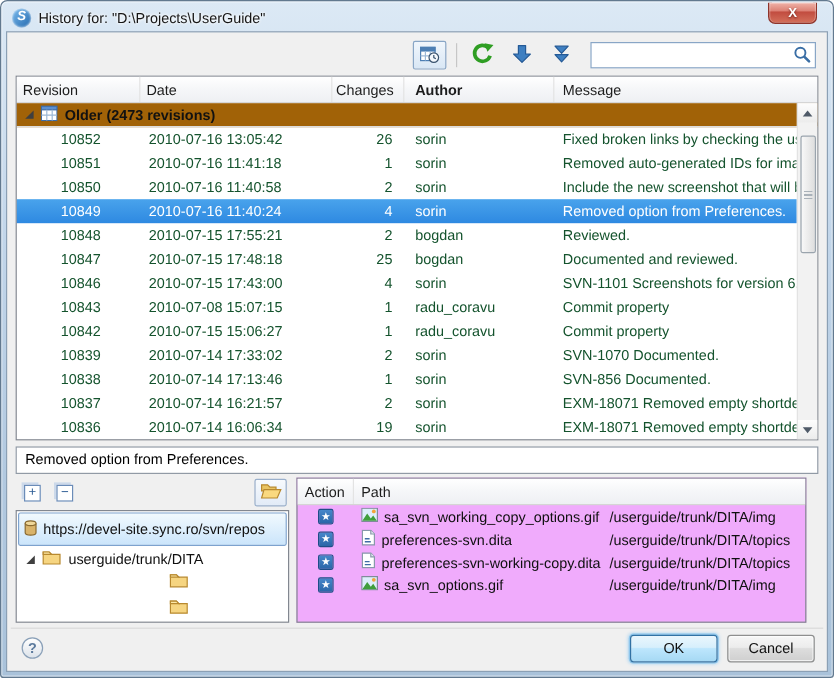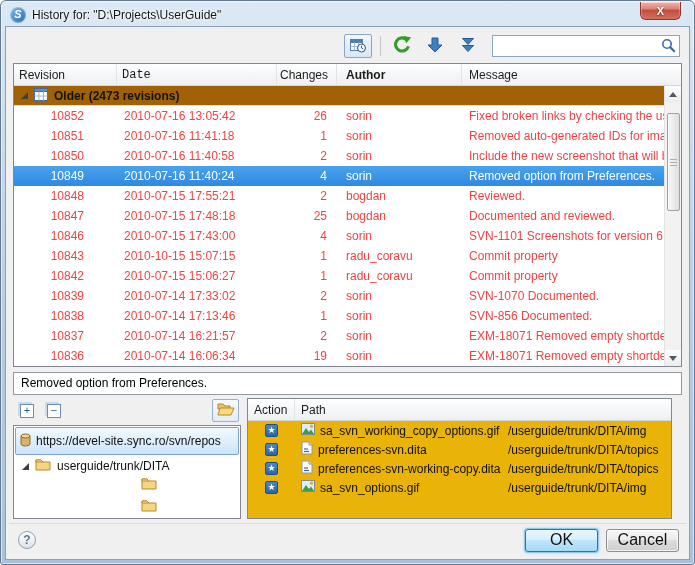--- a/index.html
+++ b/index.html
@@ -36,26 +36,26 @@
   .icon-btn{width:26px;height:24px;display:flex;align-items:center;justify-content:center;
     background:transparent;border:none;cursor:pointer;padding:0;}
   .searchbox{position:relative;width:188px;height:22px;margin-left:4px;flex:none;}
   .searchbox input{width:100%;height:100%;border:1px solid #89a6c6;padding:0 22px 0 5px;font-size:12px;font-family:"Liberation Sans",sans-serif;}
   .search-ic{position:absolute;right:4px;top:3px;pointer-events:none;}
 
   
   .grid{margin:2px 4px 0;border:1px solid #828790;background:#fff;height:304px;position:relative;display:flex;flex-direction:column;}
   .thead{display:flex;height:22px;flex:none;background:linear-gradient(#ffffff,#f6f7f9 45%,#eef0f3);border-bottom:1px solid #d5d5d5;}
   .th{font-size:12px;color:#1c1c1c;padding:4px 0 0 5px;border-right:1px solid #e3e3e3;white-space:nowrap;overflow:hidden;}
-  .w-rev{width:103px;}.w-date{width:160px;font-family:Liberation Mono, monospace;}.w-chg{width:60px;padding-left:3px;}.w-auth{width:125px;padding-left:9px;font-weight:bold;}.w-msg{flex:1;padding-left:7px;border-right:none;}
+  .w-rev{width:103px;}.w-date{width:160px;}.w-chg{width:60px;padding-left:3px;}.w-auth{width:125px;padding-left:9px;font-weight:bold;}.w-msg{flex:1;padding-left:7px;border-right:none;}
   .group-row{display:flex;align-items:center;height:20px;flex:none;background:#a16207;
     border-bottom:1px solid #dcdcdc;padding:0 20px 0 7px;gap:6px;font-weight:bold;font-size:12px;color:#111;}
   .expander{width:0;height:0;border-style:solid;border-width:0 0 7px 7px;border-color:transparent transparent #3f3f3f transparent;flex:none;}
   .rows{flex:1;padding-right:17px;}
-  .row{display:flex;align-items:center;height:20px;font-size:12px;color:#ef4444;cursor:default;}
+  .row{display:flex;align-items:center;height:20px;font-size:12px;color:#14532d;cursor:default;}
   .row.selected{background:linear-gradient(#49a3ec,#2e89e1);color:#fff;}
   .c{white-space:nowrap;overflow:hidden;}
   .c-rev{width:103px;text-align:right;padding-right:33px;}
   .c-date{width:160px;padding-left:7px;}
   .c-chg{width:60px;text-align:right;padding-right:10px;}
   .c-auth{width:125px;padding-left:9px;}
   .c-msg{flex:1;padding-left:7px;}
 
   
   .vscroll{position:absolute;top:22px;right:0;bottom:0;width:17px;background:#f2f2f2;
@@ -84,38 +84,38 @@
   .folder-toggle{margin-left:auto;width:27px;height:23px;display:flex;align-items:center;justify-content:center;
     background:linear-gradient(#f7fafd,#e2ebf7);border:1px solid #9ab0cc;border-radius:2px;cursor:pointer;padding:0;}
   .tree-box{flex:1;border:1px solid #828790;background:#fff;overflow:hidden;padding-top:1px;}
   .tree-row{display:flex;align-items:center;height:22px;gap:6px;font-size:12px;color:#101010;padding-left:8px;cursor:default;}
   .tree-row.root{height:28px;margin:0 1px;border:1px solid #7da2ce;border-radius:2px;
     background:linear-gradient(#f1f9fe,#cbe5fb);padding-left:4px;gap:5px;}
   .tree-row.lvl2{padding-left:44px;flex-direction:column;}
   .tree-label{white-space:nowrap;overflow:hidden;}
 
   
-  .right-panel{flex:1;margin-left:6px;margin-right:10px;border:1px solid #828790;background:#eab308;display:flex;flex-direction:column;}
+  .right-panel{flex:1;margin-left:6px;margin-right:10px;border:1px solid #828790;background:#f0abfc;display:flex;flex-direction:column;}
   .fthead{display:flex;height:22px;flex:none;background:linear-gradient(#ffffff,#f6f7f9 45%,#eef0f3);border-bottom:1px solid #d5d5d5;}
   .fth{font-size:12px;color:#1c1c1c;padding:4px 0 0 6px;border-right:1px solid #e3e3e3;white-space:nowrap;}
   .fw-action{width:47px;}.fw-name{width:207px;}.fw-path{flex:1;border-right:none;}
   .frow{display:flex;align-items:center;height:19px;font-size:12px;color:#101010;}
   .f-action{width:47px;flex:none;display:flex;justify-content:center;}
   .f-name{width:207px;flex:none;display:flex;align-items:center;gap:5px;padding-left:6px;white-space:nowrap;overflow:hidden;}
   .f-path{flex:1;padding-left:6px;white-space:nowrap;overflow:hidden;}
   .star-badge{width:13px;height:13px;border-radius:2px;border:1px solid #1d4d87;flex:none;
     background:linear-gradient(#4687ca,#2a66a8);color:#fff;font-size:9px;line-height:11px;text-align:center;}
 
   
   .footer{height:33px;display:flex;align-items:center;gap:8px;padding:0 7px 0 9px;margin-top:4px;border-top:1px solid #dadada;}
   .help-btn{width:18px;height:18px;border-radius:50%;border:1px solid #8aa0b8;cursor:pointer;
     background:linear-gradient(#fefefe,#dde3ea);color:#5b7a9d;font-weight:bold;font-size:12px;
     display:flex;align-items:center;justify-content:center;padding:0;}
   .spacer{flex:1;}
-  .btn{height:23px;min-width:73px;font-size:16px;border-radius:3px;cursor:pointer;font-family:"Liberation Sans",sans-serif;color:#111;}
+  .btn{height:23px;min-width:73px;font-size:12px;border-radius:3px;cursor:pointer;font-family:"Liberation Sans",sans-serif;color:#111;}
   .btn.ok{border:1px solid #3272a4;background:linear-gradient(#eaf6fd,#d7effc 45%,#bde6fd 50%,#a6d9f4);
     box-shadow:0 0 0 1px #8ec6ec,0 0 3px 1px #a8d4f2;}
   .btn.cancel{border:1px solid #8e8f8f;background:linear-gradient(#f6f6f6,#ececec 45%,#dddddd 50%,#cfcfcf);
     box-shadow:inset 0 0 0 1px rgba(255,255,255,.7);}
 </style>
 </head>
 <body>
 
 <div class="window">
 
@@ -246,21 +246,21 @@
         </div>
         <div class="row">
           <span class="c c-rev">10846</span>
           <span class="c c-date">2010-07-15 17:43:00</span>
           <span class="c c-chg">4</span>
           <span class="c c-auth">sorin</span>
           <span class="c c-msg">SVN-1101 Screenshots for version 6.0 with...</span>
         </div>
         <div class="row">
           <span class="c c-rev">10843</span>
-          <span class="c c-date">2010-10-15 15:07:15</span>
+          <span class="c c-date">2010-07-08 15:07:15</span>
           <span class="c c-chg">1</span>
           <span class="c c-auth">radu_coravu</span>
           <span class="c c-msg">Commit property</span>
         </div>
         <div class="row">
           <span class="c c-rev">10842</span>
           <span class="c c-date">2010-07-15 15:06:27</span>
           <span class="c c-chg">1</span>
           <span class="c c-auth">radu_coravu</span>
           <span class="c c-msg">Commit property</span>

